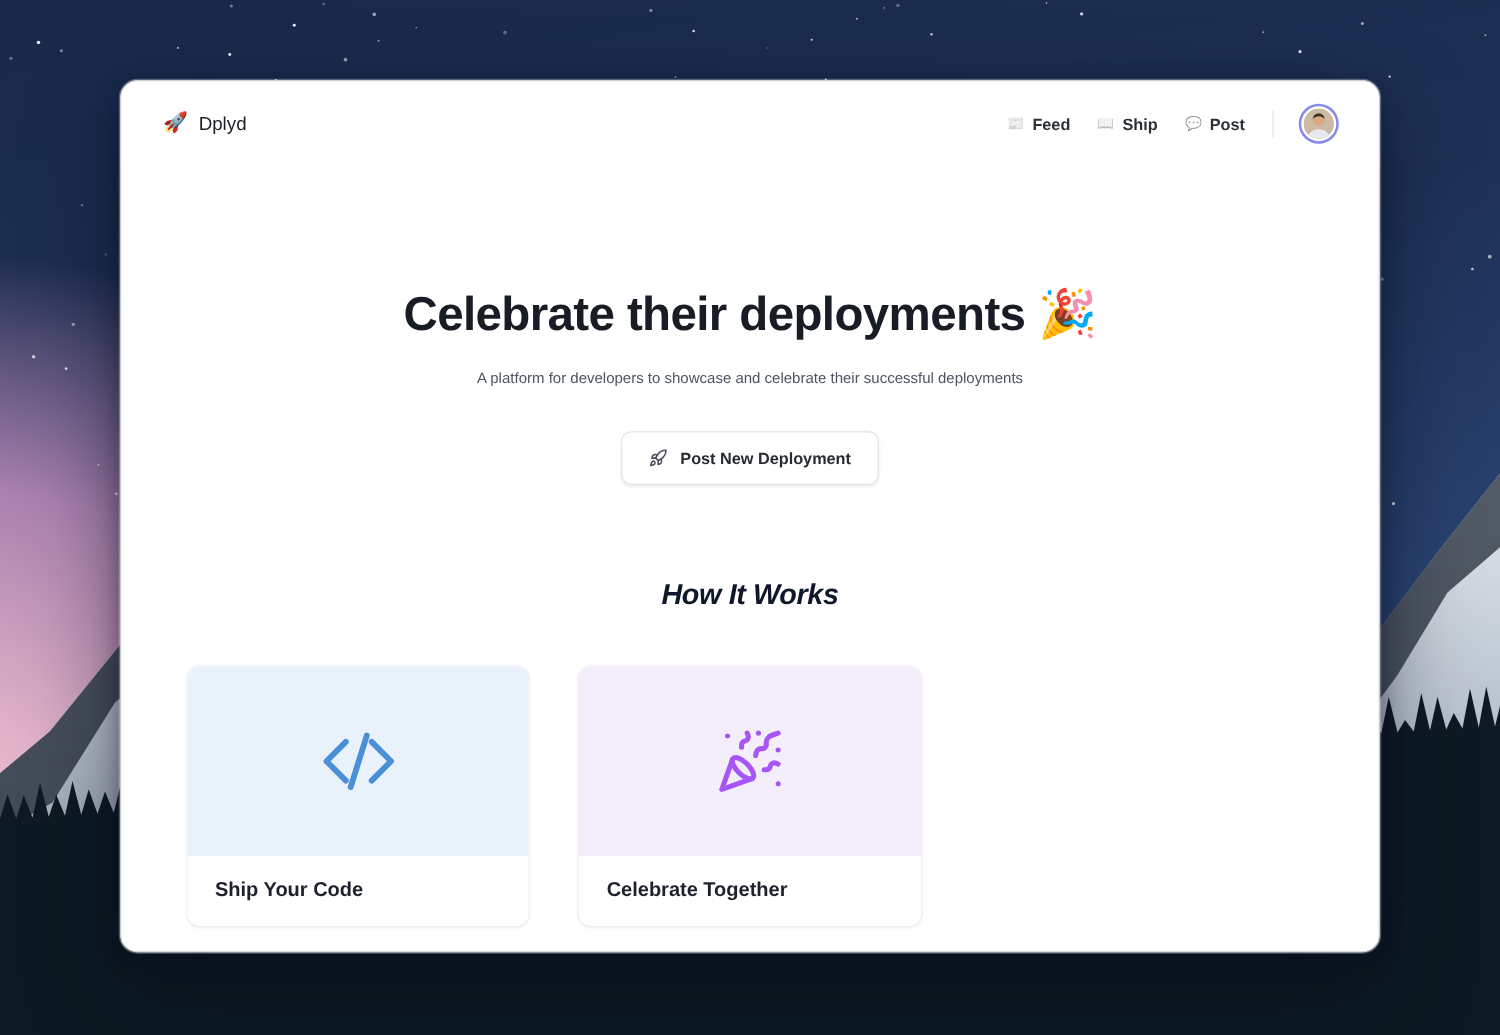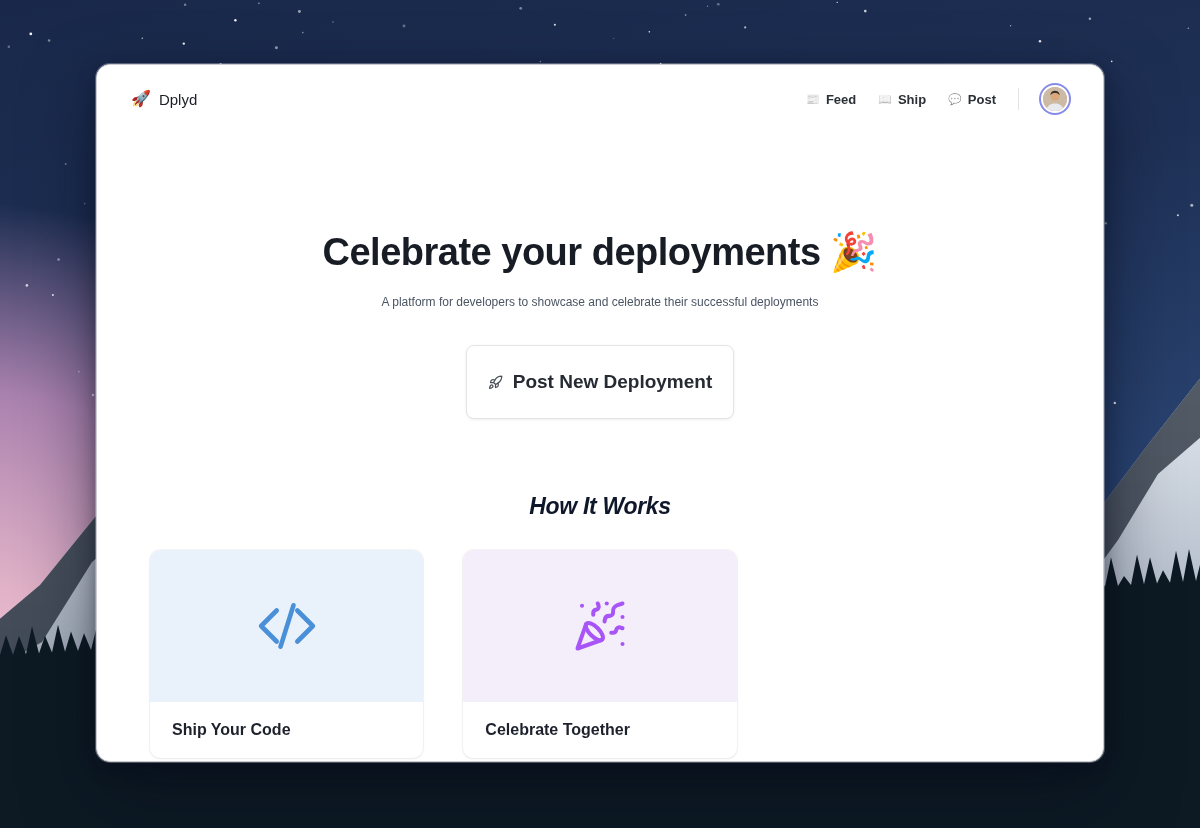--- a/index.html
+++ b/index.html
@@ -31,30 +31,30 @@
   .nav-glyph { font-size:11px; line-height:1; filter:grayscale(1) opacity(.55); }
   .nav-divider { width:1px; height:22px; background:#e3e4e8; }
   .avatar { width:28px; height:28px; border-radius:50%; border:2px solid #fff; box-shadow:0 0 0 2px #868be9; overflow:hidden; cursor:pointer; background:#cdbaa5; }
 
   
   .hero { text-align:center; padding-top:96px; }
   .hero-title { font-size:38px; line-height:46px; font-weight:800; letter-spacing:-.5px; color:#181c25; }
   .hero-sub { margin:16px auto 0; max-width:475px; font-size:12px; line-height:22px; color:#4b5563; }
   .cta {
     margin-top:32px; display:inline-flex; align-items:center; gap:10px;
-    padding:25px 21px; background:#fff; border:1px solid #e2e4e8; border-radius:8px;
-    box-shadow:0 1px 3px rgba(0,0,0,.07); font-size:19px; font-weight:600; color:#262b33;
+    padding:13px 21px; background:#fff; border:1px solid #e2e4e8; border-radius:8px;
+    box-shadow:0 1px 3px rgba(0,0,0,.07); font-size:13px; font-weight:600; color:#262b33;
     font-family:inherit; cursor:pointer;text-align:right;
   }
 
   
   .hiw { text-align:center; margin-top:74px; }
   .hiw-title { font-size:23px; font-weight:800; letter-spacing:-.3px; color:#0f172a;font-style:italic; }
   .hiw-sub { margin-top:12px; font-size:15px; color:#4b5563; }
-  .cards { width:900px; margin:30px auto 0; display:grid; grid-template-columns:repeat(3,1fr); gap:40px; }
+  .cards { width:900px; margin:44px auto 0; display:grid; grid-template-columns:repeat(3,1fr); gap:40px; }
   .card {
     border-radius:10px; background:#fff; overflow:hidden; text-align:left; cursor:pointer;
     box-shadow:0 1px 3px rgba(0,0,0,.06), 0 0 0 1px rgba(0,0,0,.035);
   }
   .card-media { height:152px; display:flex; align-items:center; justify-content:center; }
   .card-blue  .card-media { background:#e9f1fa; color:#4a90d9; }
   .card-green .card-media { background:#eaf7ef; color:#22c55e; }
   .card-purple .card-media { background:#f4eefb; color:#a855f7; }
   .card-body { padding:18px 22px; }
   .card-title { font-size:16px; font-weight:700; color:#1c212b; line-height:20px; }
@@ -233,21 +233,21 @@
           <rect width="24" height="24" fill="#cdbaa5"></rect>
           <circle cx="12" cy="9" r="4.6" fill="#d9a87c"></circle>
           <path d="M7.2 8.2c.4-3 2.4-4.4 4.8-4.4s4.4 1.4 4.8 4.4c-1.4-1.6-3-2.2-4.8-2.2s-3.4.6-4.8 2.2z" fill="#3d3128"></path>
           <path d="M3 24c.8-5.2 4.6-7.6 9-7.6s8.2 2.4 9 7.6z" fill="#e7eaee"></path>
         </svg>
       </div>
     </nav>
   </header>
 
   <section class="hero">
-    <h1 class="hero-title"><span>Celebrate your deployments</span> <span>🎉</span></h1>
+    <h1 class="hero-title"><span>Celebrate their deployments</span> <span>🎉</span></h1>
     <p class="hero-sub">A platform for developers to showcase and celebrate their successful deployments</p>
     <button class="cta">
       <svg width="15" height="15" viewBox="0 0 24 24" fill="none" stroke="#4b5058" stroke-width="2" stroke-linecap="round" stroke-linejoin="round">
         <path d="M4.5 16.5c-1.5 1.26-2 5-2 5s3.74-.5 5-2c.71-.84.7-2.13-.09-2.91a2.18 2.18 0 0 0-2.91-.09z"></path>
         <path d="m12 15-3-3a22 22 0 0 1 2-3.95A12.88 12.88 0 0 1 22 2c0 2.72-.78 7.5-6 11a22.35 22.35 0 0 1-4 2z"></path>
         <path d="M9 12H4s.55-3.03 2-4c1.62-1.08 5 0 5 0"></path>
         <path d="M12 15v5s3.03-.55 4-2c1.08-1.62 0-5 0-5"></path>
       </svg>
       <span>Post New Deployment</span>
     </button>

